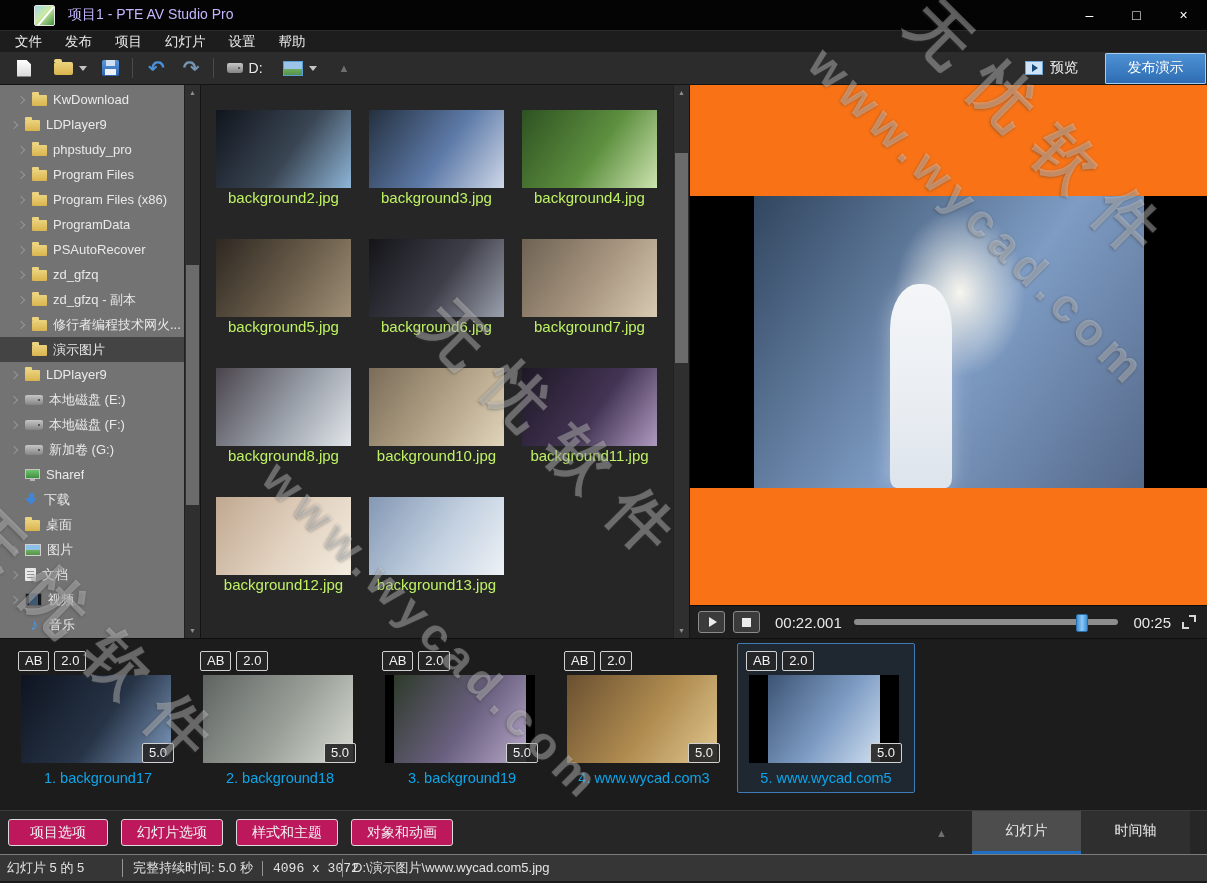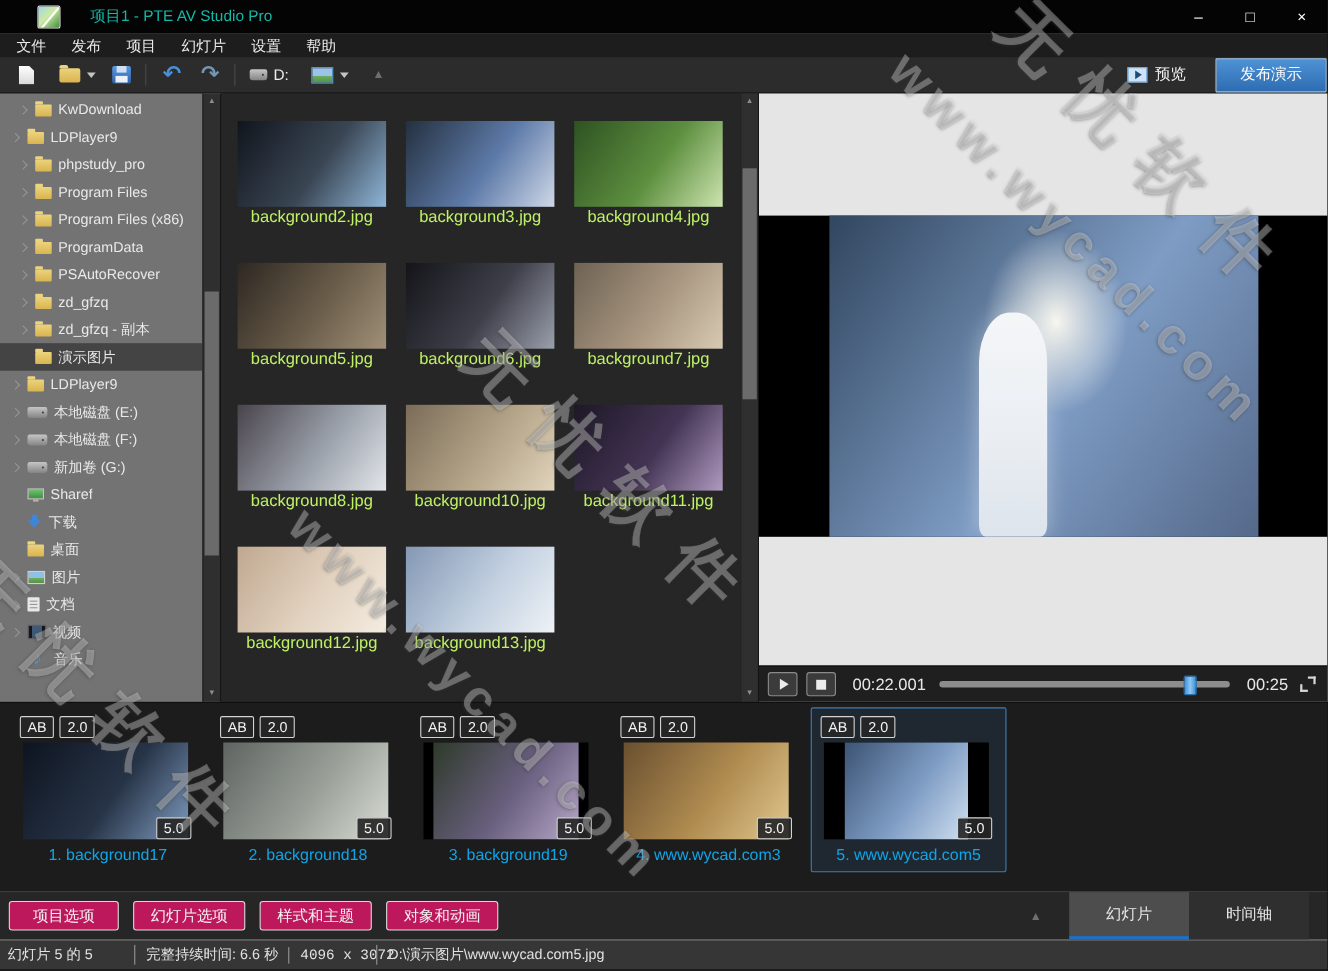--- a/index.html
+++ b/index.html
@@ -4,21 +4,21 @@
 <style>
   html,body{margin:0;padding:0;}
   body{width:1207px;height:883px;background:#111;font-family:"Liberation Sans","DejaVu Sans",sans-serif;overflow:hidden;}
   .app{position:relative;width:1207px;height:883px;background:#1a1a1a;color:#e4e4e4;overflow:hidden;}
 
   
   .titlebar{height:30px;background:#040404;display:flex;align-items:center;}
   .app-icon{width:19px;height:19px;margin-left:34px;border:1px solid #e8e8e8;border-radius:2px;
     background:linear-gradient(135deg,#9ed6ea 0%,#cdeaa2 45%,#3f8f3f 100%);position:relative;overflow:hidden;}
   .app-icon::before{content:'';position:absolute;left:9px;top:-2px;width:2px;height:26px;background:#fff;transform:rotate(40deg);}
-  .title-text{margin-left:27px;font-size:14px;color:#14b8a6;}
+  .title-text{margin-left:13px;font-size:14px;color:#c4b5fd;}
   .win-controls{margin-left:auto;display:flex;height:100%;}
   .win-btn{width:47px;height:100%;display:flex;align-items:center;justify-content:center;font-size:14px;color:#fff;}
 
   
   .menubar{height:22px;background:#1d1d1d;border-top:1px solid #2a2a2a;display:flex;align-items:center;padding-left:5px;box-sizing:border-box;}
   .mitem{font-size:13.5px;padding:0 10px;margin-right:3px;color:#eaeaea;}
 
   
   .toolbar{height:33px;background:#2c2c2c;border-bottom:1px solid #141414;display:flex;align-items:center;box-sizing:border-box;}
   .tb-sep{width:1px;height:20px;background:#4a4a4a;margin:0 13px;}
@@ -84,21 +84,21 @@
   .tree-thumb{top:180px;height:240px;}
   .grid-thumb{top:68px;height:210px;}
 
   .gridwrap{width:489px;background:#262626;border-right:1px solid #141414;box-sizing:border-box;position:relative;}
   .grid{position:absolute;left:0;right:17px;top:0;bottom:0;display:grid;grid-template-columns:repeat(3,135px);
     column-gap:18px;row-gap:33px;padding:25px 0 0 15px;align-content:start;justify-content:start;overflow:hidden;}
   .gcell{width:135px;}
   .gimg{width:135px;height:78px;}
   .glabel{margin-top:1px;text-align:center;font-size:15px;color:#bef264;white-space:nowrap;}
 
-  .preview{flex:1;background:#e5e5e5;position:relative;}
+  .preview{flex:1;background:#f97316;position:relative;}
   .pv-band{position:absolute;top:111px;left:0;right:0;height:292px;background:#000;display:flex;justify-content:center;}
   .pv-pic{width:390px;height:292px;position:relative;overflow:hidden;}
   .pv-pic::before{content:'';position:absolute;left:36%;top:4%;width:34%;height:58%;
     background:radial-gradient(ellipse at center,rgba(255,252,242,0.95),rgba(255,252,242,0) 70%);}
   .pv-pic::after{content:'';position:absolute;left:35%;top:30%;width:16%;height:70%;
     background:linear-gradient(180deg,#f4f6f8 0%,#e9edf2 60%,#dde4ec 100%);
     border-radius:45% 45% 10% 10% / 22% 22% 5% 5%;box-shadow:0 0 20px rgba(255,255,255,0.35);}
 
   .pv-controls{position:absolute;left:0;right:0;bottom:0;height:33px;background:#1f1f1f;border-top:1px solid #0e0e0e;
     display:flex;align-items:center;box-sizing:border-box;}
@@ -240,20 +240,25 @@
           <div class="trow lvl2">
             <span class="tarrow chev"></span>
             <span class="tico ic-folder"></span>
             <span class="tlabel">zd_gfzq</span>
           </div>
           <div class="trow lvl2">
             <span class="tarrow chev"></span>
             <span class="tico ic-folder"></span>
             <span class="tlabel">zd_gfzq - 副本</span>
           </div>
+          <div class="trow lvl2">
+            <span class="tarrow chev"></span>
+            <span class="tico ic-folder"></span>
+            <span class="tlabel">修行者编程技术网火...</span>
+          </div>
           <div class="trow lvl2 sel">
             <span class="tarrow"></span>
             <span class="tico ic-folder"></span>
             <span class="tlabel">演示图片</span>
           </div>
           <div class="trow lvl0">
             <span class="tarrow chev"></span>
             <span class="tico ic-folder"></span>
             <span class="tlabel">LDPlayer9</span>
           </div>
@@ -453,21 +458,21 @@
       </span>
     <div class="uptri">▲</div>
     <div class="vtabs">
         <div class="vtab active">幻灯片</div>
         <div class="vtab">时间轴</div>
       </div>
   </div>
 
   <div class="statusbar">
       <span class="sseg sseg0">幻灯片 5 的 5</span>
-      <span class="sseg sseg1">完整持续时间: 6.6 秒</span>
+      <span class="sseg sseg1">完整持续时间: 5.0 秒</span>
       <span class="sseg sseg2">4096 x 3072</span>
       <span class="sseg sseg3">D:\演示图片\www.wycad.com5.jpg</span>
     </div>
 
   <div class="wm-layer">
       <span class="wm" style="left: 836px; top: 36px; font-size: 46px;">www.wycad.com</span>
       <span class="wm cjk" style="left: 948px; top: -18px; font-size: 62px;">无忧软件</span>
       <span class="wm" style="left: 290px; top: 450px; font-size: 46px;">www.wycad.com</span>
       <span class="wm cjk" style="left: 462px; top: 282px; font-size: 62px;">无忧软件</span>
       <span class="wm cjk" style="left: 0px; top: 488px; font-size: 62px;">无忧软件</span>

